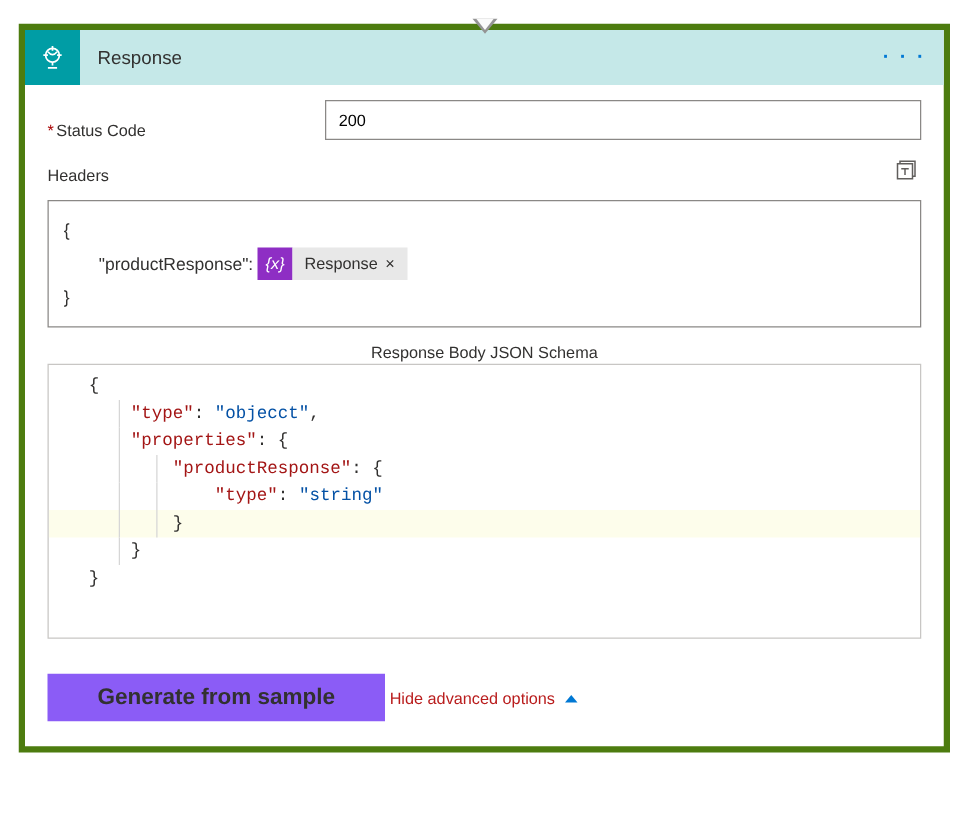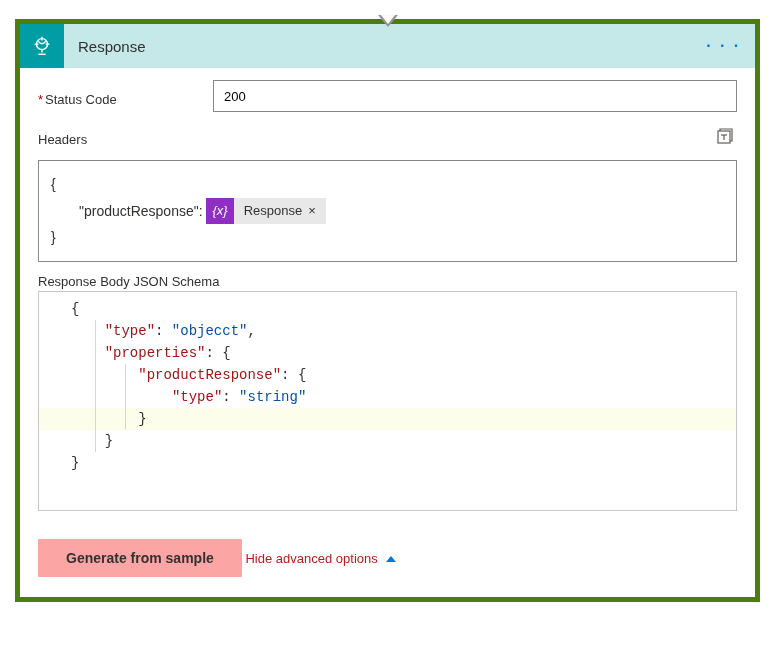--- a/index.html
+++ b/index.html
@@ -63,22 +63,23 @@
     letter-spacing: 2px;
     font-weight: bold;
     cursor: pointer;
     font-size: 16px;
   }
   .body {
     padding: 12px 18px 20px 18px;
   }
   .row {
     display: flex;
-    align-items: center;
+    align-items: flex-end;
     margin-bottom: 12px;
+    gap: 47px;
   }
   .label-col {
     width: 175px;
     padding-top: 7px;
     font-size: 13px;
     color: #323130;
   }
   .req { color: #a80000; margin-right: 2px; }
   .input-col { flex: 1; display: flex; align-items: center; gap: 10px; }
   .text-input {
@@ -128,21 +129,21 @@
   }
   .token-label {
     background: #e8e8e8;
     height: 100%;
     display: inline-flex;
     align-items: center;
     padding: 0 10px;
     font-size: 13px;
   }
   .token-x { margin-left: 6px; cursor: pointer; }
-  .schema-label { font-size: 13px; margin-top: 4px; margin-bottom: 0; line-height: 1.2; }
+  .schema-label { font-size: 13px; margin-top: 4px; margin-bottom: 0; line-height: 1.2; text-align: center; }
   .code-editor {
     border: 1px solid #c8c6c4;
     font-family: Consolas, "Courier New", monospace;
     font-size: 14px;
     line-height: 22px;
     padding: 6px 0 6px 0;
     height: 220px;
     overflow: hidden;
     position: relative;
     margin-top: 2px;
@@ -159,25 +160,25 @@
     top: 0; bottom: 0;
     width: 0;
     border-left: 1px solid #d6d6d6;
   }
   .gutter-bar.g2 { left: 86px; }
   .hl-line { background: #fdfdeb; }
   .j-key { color: #a31515; }
   .j-str { color: #0451a5; }
   .j-punc { color: #323130; }
   .btn-sample {
-    background: #fca5a5;
+    background: #8b5cf6;
     border: none;
     height: 38px;
-    padding: 0 28px;
-    font-size: 14px;
+    padding: 0 40px;
+    font-size: 18px;
     font-weight: 600;
     color: #323130;
     cursor: pointer;
     font-family: inherit;
   }
   .adv-toggle {
     margin-top: 22px;
     font-size: 13px;
     color: #b91c1c;
     cursor: pointer;

